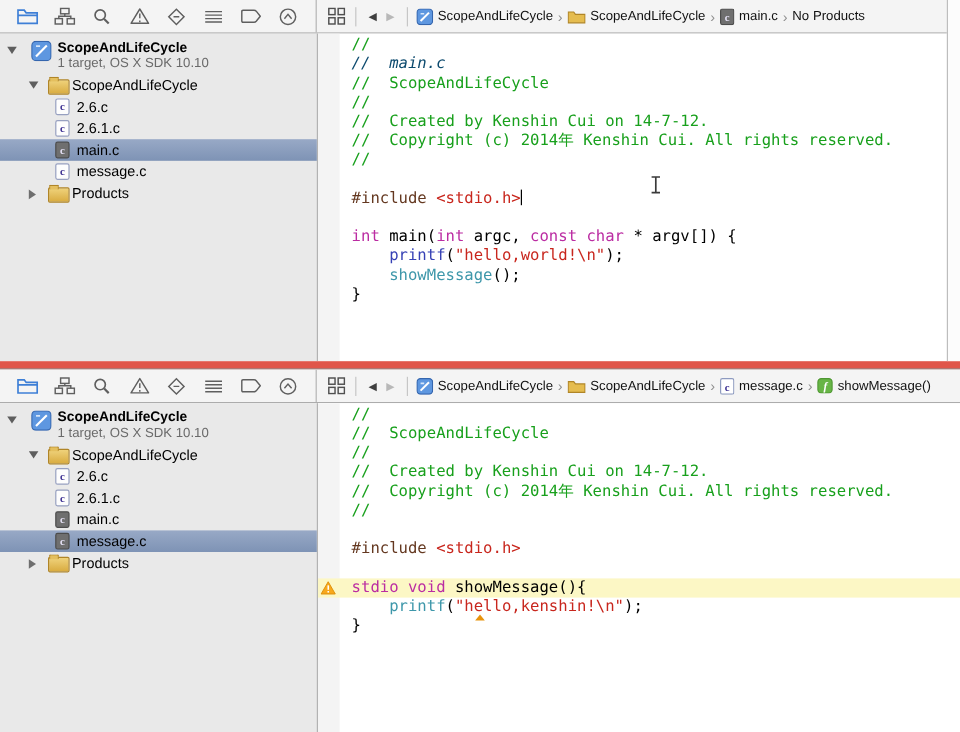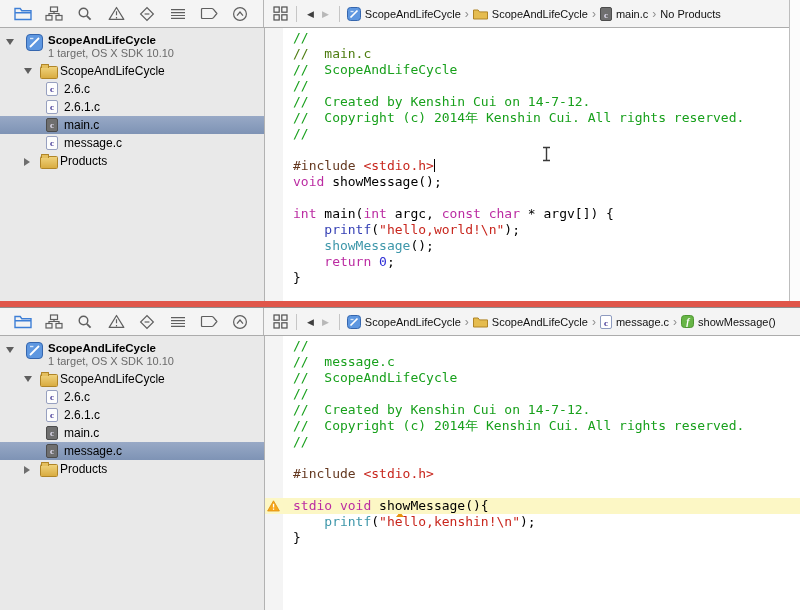--- a/index.html
+++ b/index.html
@@ -206,34 +206,32 @@
           <div class="s-label" style="left: 60px;">Products</div>
         </div>
       </div>
     <div class="editor">
       <div class="gutter"></div>
       <div class="code" id="code-top">
         <svg class="ibeam" style="left:276px;top:118px" width="11" height="16">
           <path d="M2 1.5 H9 M5.5 1.5 V14.5 M2 14.5 H9" stroke="#3A3A3A" stroke-width="1.4" fill="none"></path>
         </svg>
       <div class="code-line"><span style="color: rgb(24, 160, 28);">//</span></div>
-          <div class="code-line"><span style="color: #4d7c0f;">//  main.c</span></div>
+          <div class="code-line"><span style="color: #0c4a6e; font-style: italic;">//  main.c</span></div>
           <div class="code-line"><span style="color: rgb(24, 160, 28);">//  ScopeAndLifeCycle</span></div>
           <div class="code-line"><span style="color: rgb(24, 160, 28);">//</span></div>
           <div class="code-line"><span style="color: rgb(24, 160, 28);">//  Created by Kenshin Cui on 14-7-12.</span></div>
           <div class="code-line"><span style="color: rgb(24, 160, 28);">//  Copyright (c) 2014年 Kenshin Cui. All rights reserved.</span></div>
           <div class="code-line"><span style="color: rgb(24, 160, 28);">//</span></div>
           <div class="code-line"></div>
           <div class="code-line"><span style="color: rgb(100, 56, 32);">#include </span><span style="color: rgb(200, 38, 29);">&lt;stdio.h&gt;</span><span class="caret"></span></div>
-          <div class="code-line"><span style="color: rgb(187, 44, 162);">void</span><span style="color: rgb(0, 0, 0);"> showMessage();</span></div>
           <div class="code-line"></div>
           <div class="code-line"><span style="color: rgb(187, 44, 162);">int</span><span style="color: rgb(0, 0, 0);"> main(</span><span style="color: rgb(187, 44, 162);">int</span><span style="color: rgb(0, 0, 0);"> argc, </span><span style="color: rgb(187, 44, 162);">const</span><span style="color: rgb(0, 0, 0);"> </span><span style="color: rgb(187, 44, 162);">char</span><span style="color: rgb(0, 0, 0);"> * argv[]) {</span></div>
           <div class="code-line"><span style="color: rgb(0, 0, 0);">    </span><span style="color: rgb(54, 65, 181);">printf</span><span style="color: rgb(0, 0, 0);">(</span><span style="color: rgb(200, 38, 29);">"hello,world!\n"</span><span style="color: rgb(0, 0, 0);">);</span></div>
           <div class="code-line"><span style="color: rgb(0, 0, 0);">    </span><span style="color: rgb(62, 151, 170);">showMessage</span><span style="color: rgb(0, 0, 0);">();</span></div>
-          <div class="code-line"><span style="color: rgb(0, 0, 0);">    </span><span style="color: rgb(187, 44, 162);">return</span><span style="color: rgb(0, 0, 0);"> </span><span style="color: rgb(43, 43, 213);">0</span><span style="color: rgb(0, 0, 0);">;</span></div>
           <div class="code-line"><span style="color: rgb(0, 0, 0);">}</span></div>
         </div>
     </div>
     <div id="right-strip"></div>
   </div>
 
   <div id="pane-divider"></div>
 
   <div class="pane" id="pane-bottom">
     <div class="toolbar">
@@ -380,21 +378,20 @@
           <div class="s-abs tri-closed" style="left: 24px; top: 6px;"></div>
           <div class="s-abs folder-ic" style="top: 4px; left: 40px;"></div>
           <div class="s-label" style="left: 60px;">Products</div>
         </div>
       </div>
     <div class="editor">
       <div class="gutter"></div>
       <div class="code" id="code-bottom">
         <div class="fixit-caret" style="left:131px;top:176px"></div>
       <div class="code-line"><span style="color: rgb(24, 160, 28);">//</span></div>
-          <div class="code-line"><span style="color: rgb(24, 160, 28);">//  message.c</span></div>
           <div class="code-line"><span style="color: rgb(24, 160, 28);">//  ScopeAndLifeCycle</span></div>
           <div class="code-line"><span style="color: rgb(24, 160, 28);">//</span></div>
           <div class="code-line"><span style="color: rgb(24, 160, 28);">//  Created by Kenshin Cui on 14-7-12.</span></div>
           <div class="code-line"><span style="color: rgb(24, 160, 28);">//  Copyright (c) 2014年 Kenshin Cui. All rights reserved.</span></div>
           <div class="code-line"><span style="color: rgb(24, 160, 28);">//</span></div>
           <div class="code-line"></div>
           <div class="code-line"><span style="color: rgb(100, 56, 32);">#include </span><span style="color: rgb(200, 38, 29);">&lt;stdio.h&gt;</span></div>
           <div class="code-line"></div>
           <div class="code-line hl"><span class="warn-badge"><svg width="13" height="12">
                 <path d="M6.5 0.8 L12.4 11 H0.6 Z" fill="#F8A81B" stroke="#DD8F0A" stroke-width="0.8" stroke-linejoin="round"></path>

